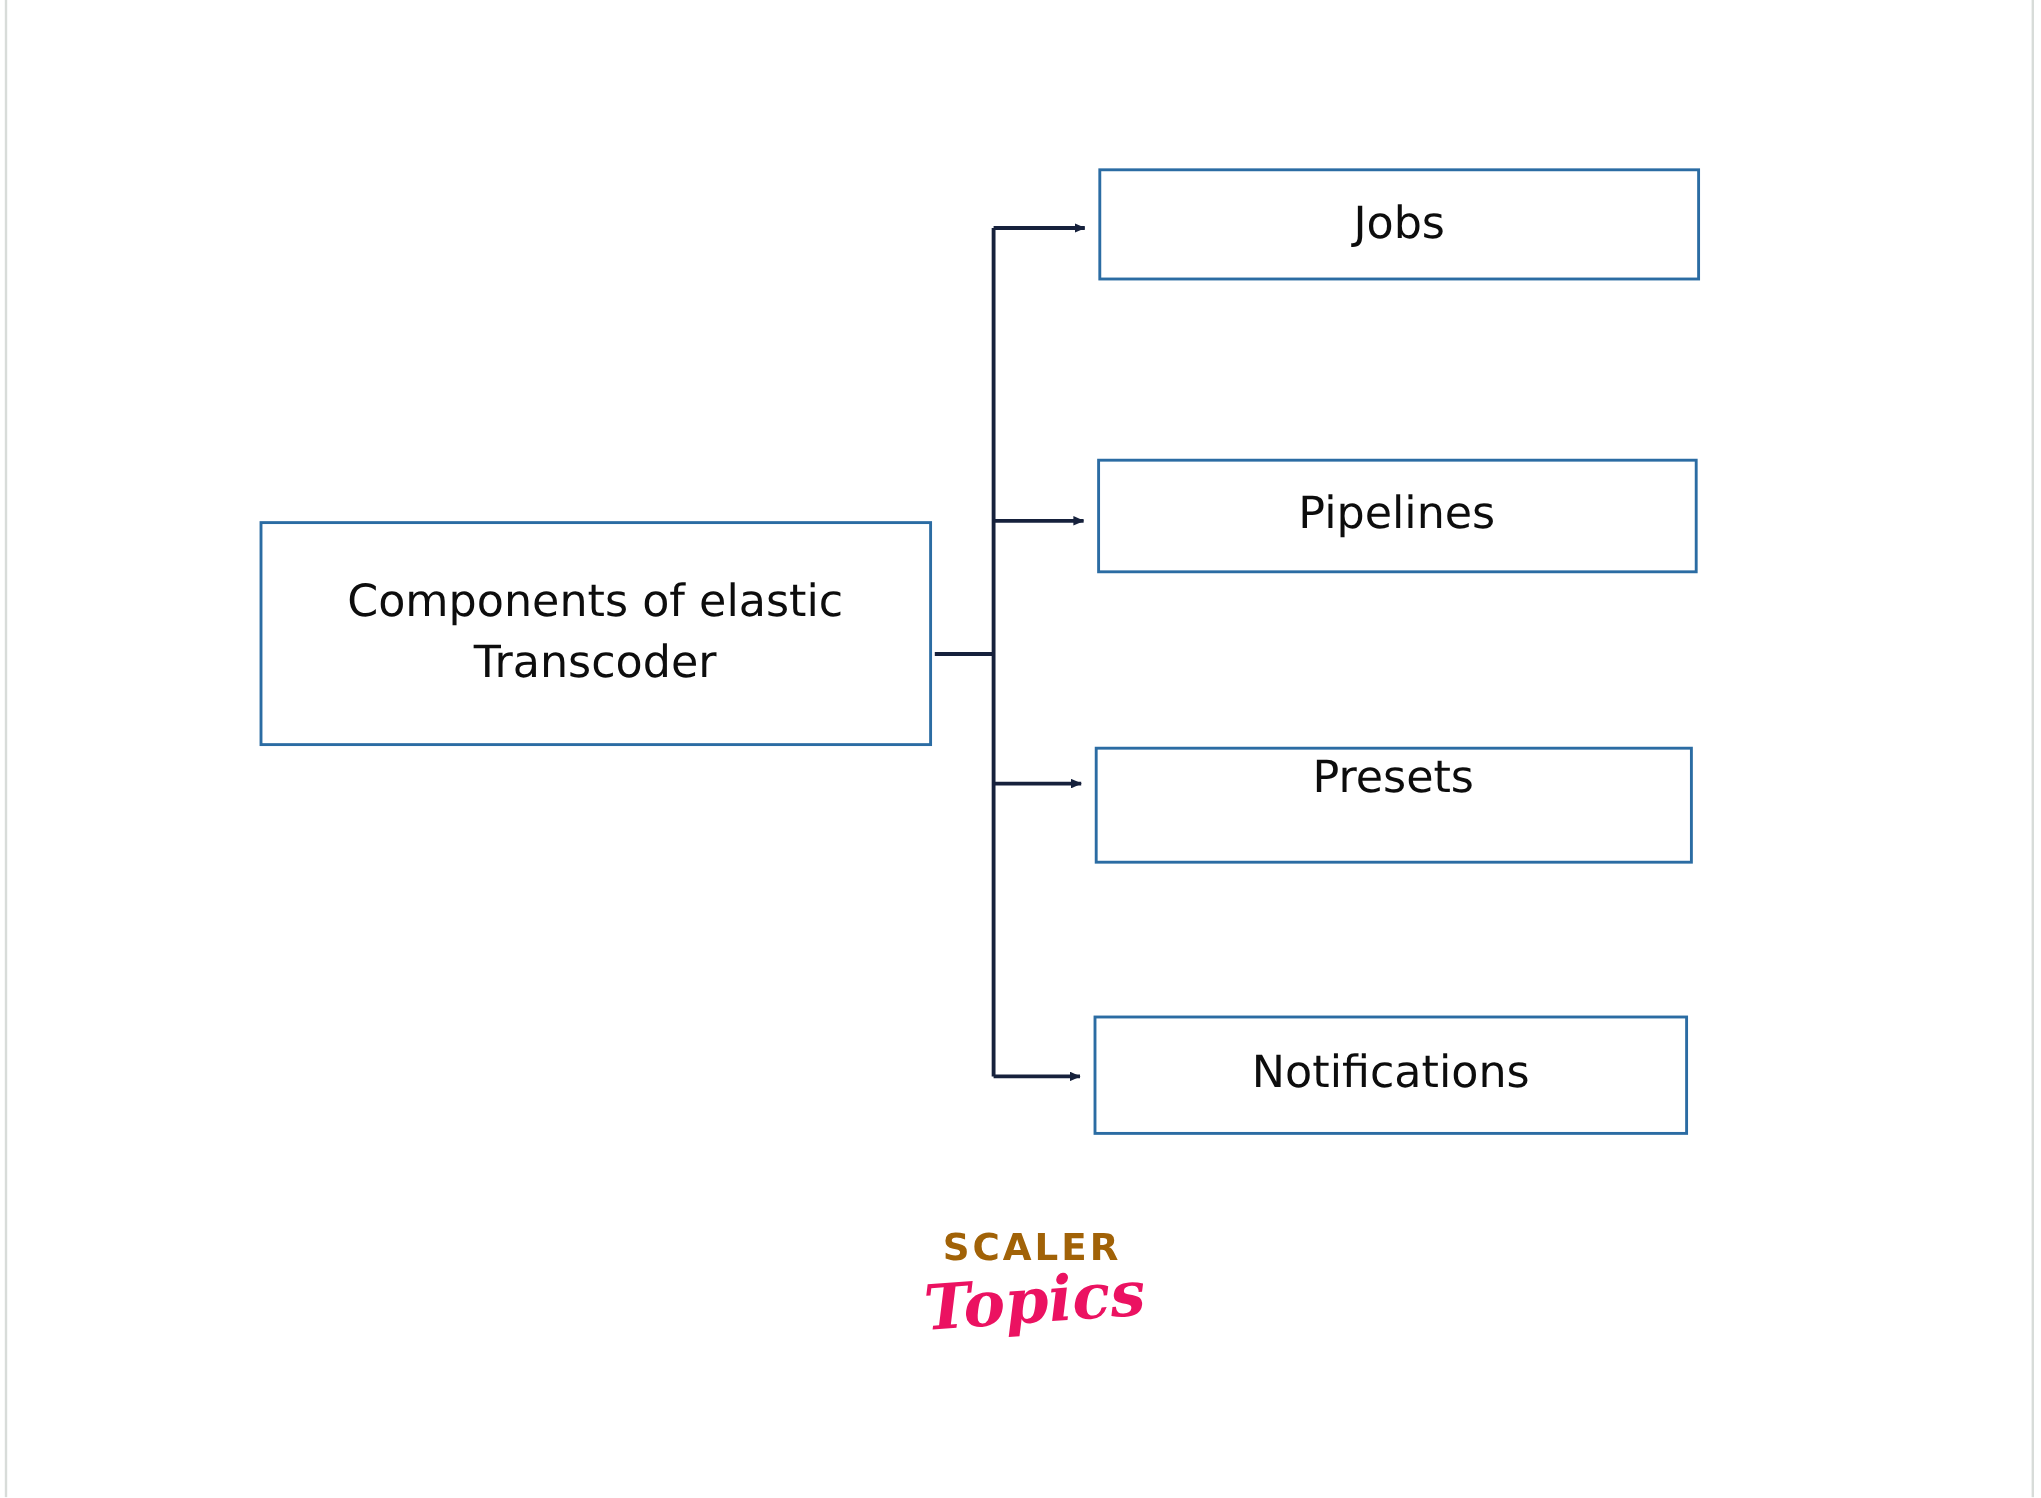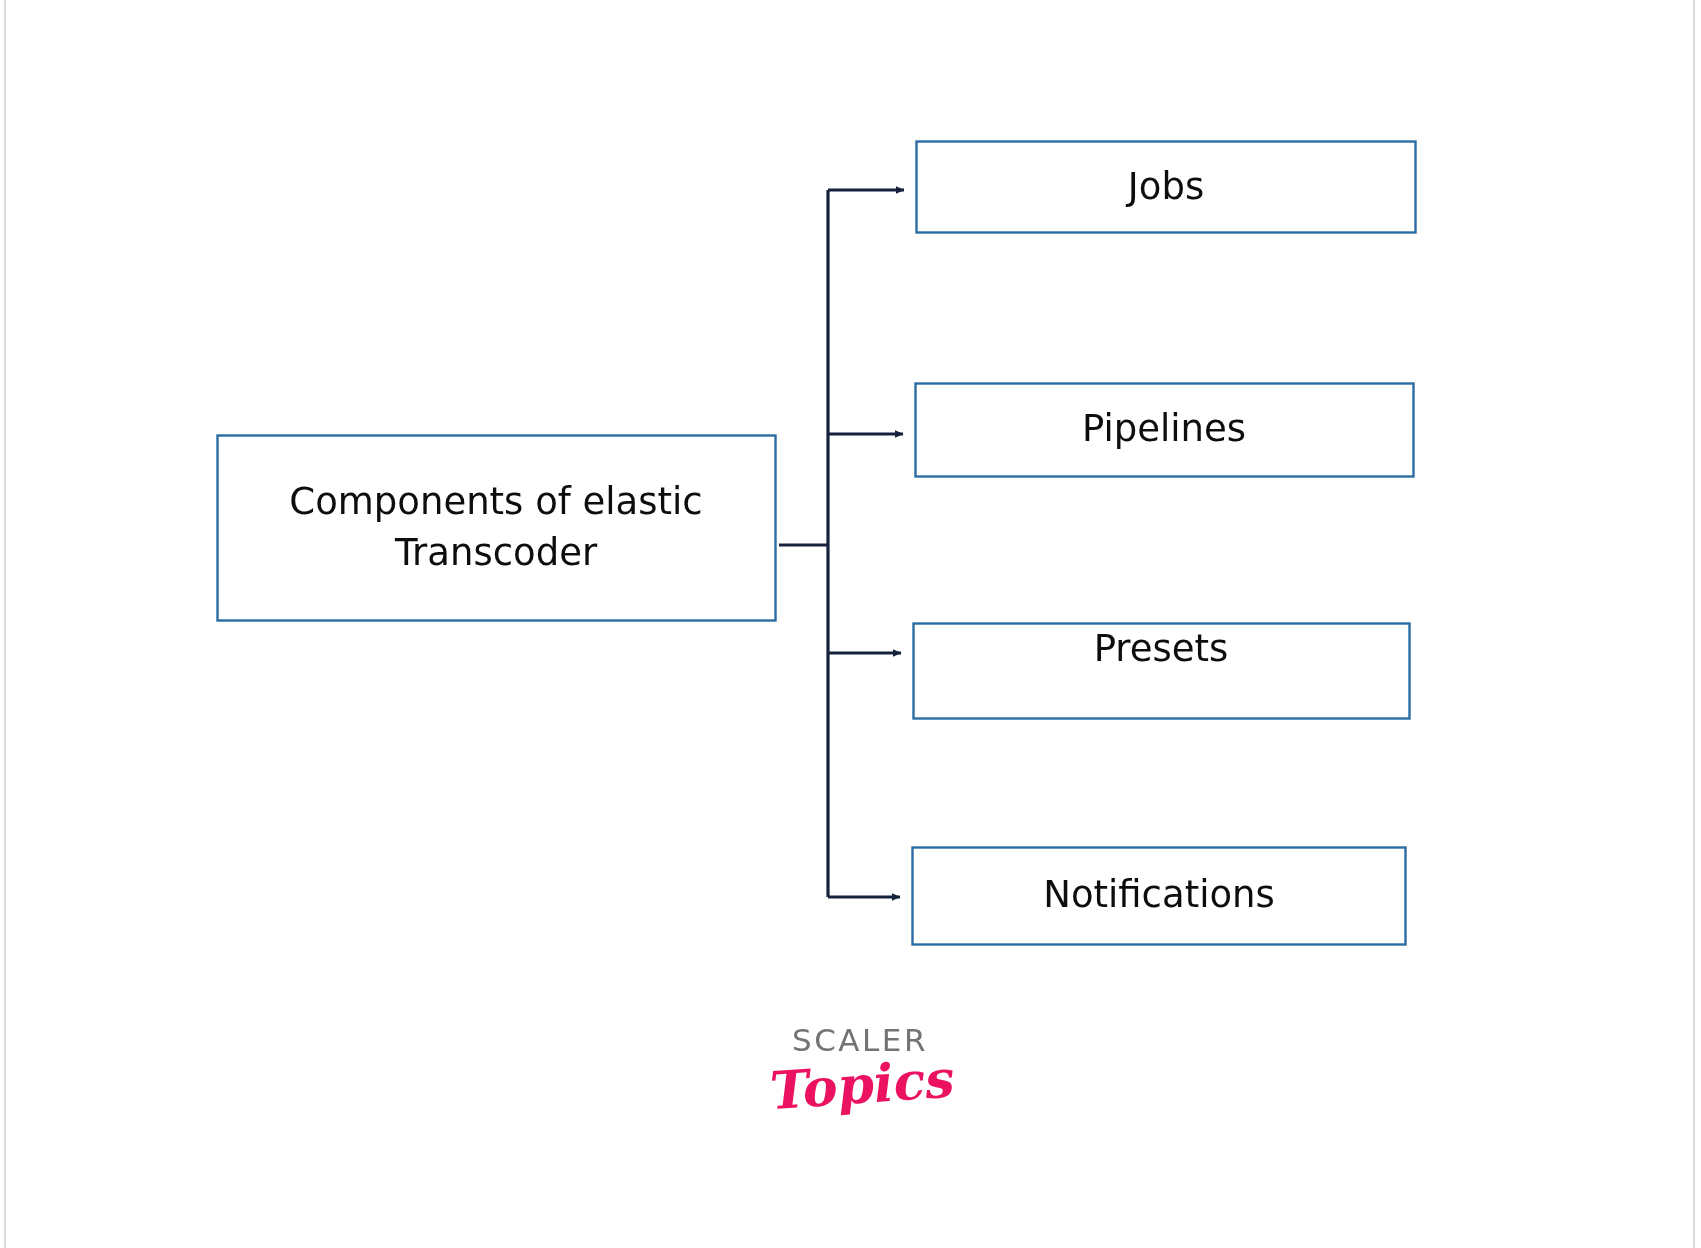--- a/index.html
+++ b/index.html
@@ -58,24 +58,24 @@
     position: absolute;
     left: 770px;
     top: 1025px;
     width: 180px;
     text-align: center;
     user-select: none;
   }
   #logo .logo-scaler {
     display: block;
     font-family: "DejaVu Sans", "Liberation Sans", sans-serif;
-    font-weight: 400;
+    font-weight: 700;
     font-size: 31px;
     letter-spacing: 2.5px;
-    color: #737373;
+    color: #a16207;
     line-height: 1;
   }
   #logo .logo-topics {
     display: block;
     font-family: "DejaVu Serif", "Liberation Serif", serif;
     font-style: italic;
     font-weight: 700;
     font-size: 52px;
     color: #eb1261;
     line-height: 1.05;

